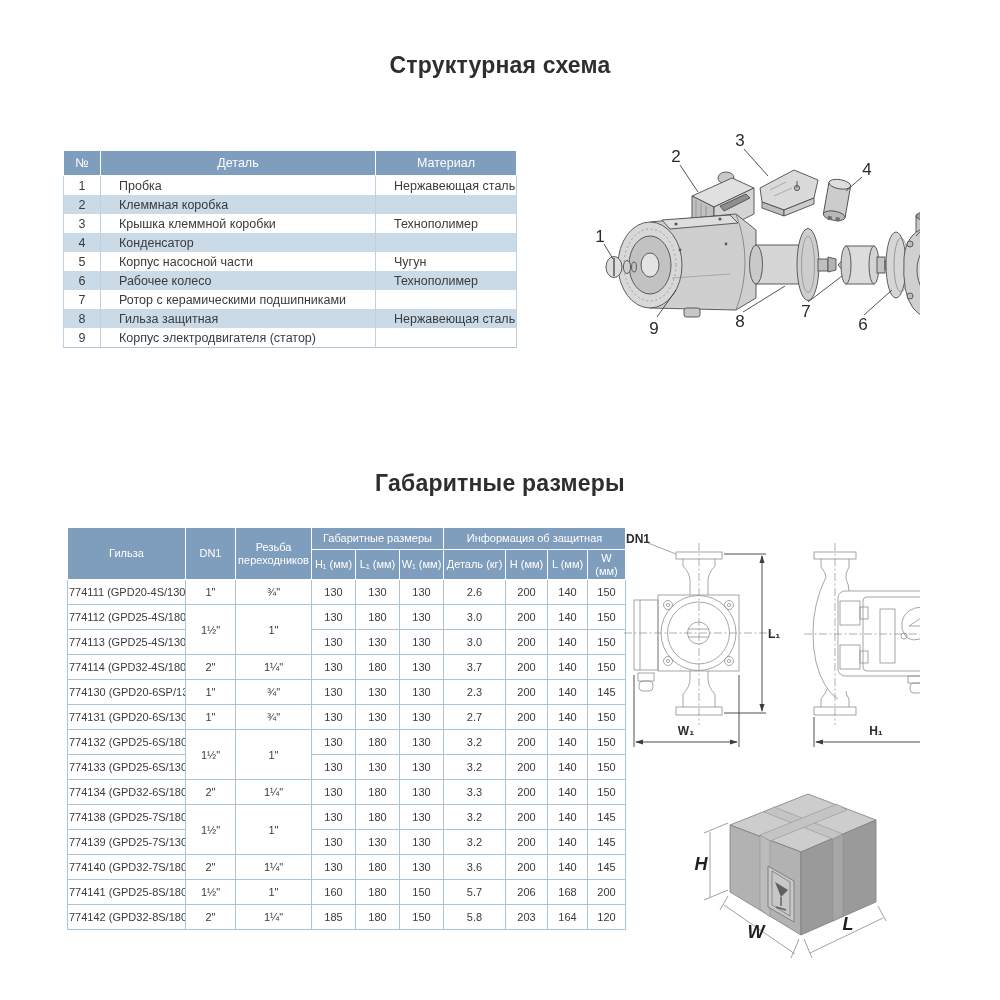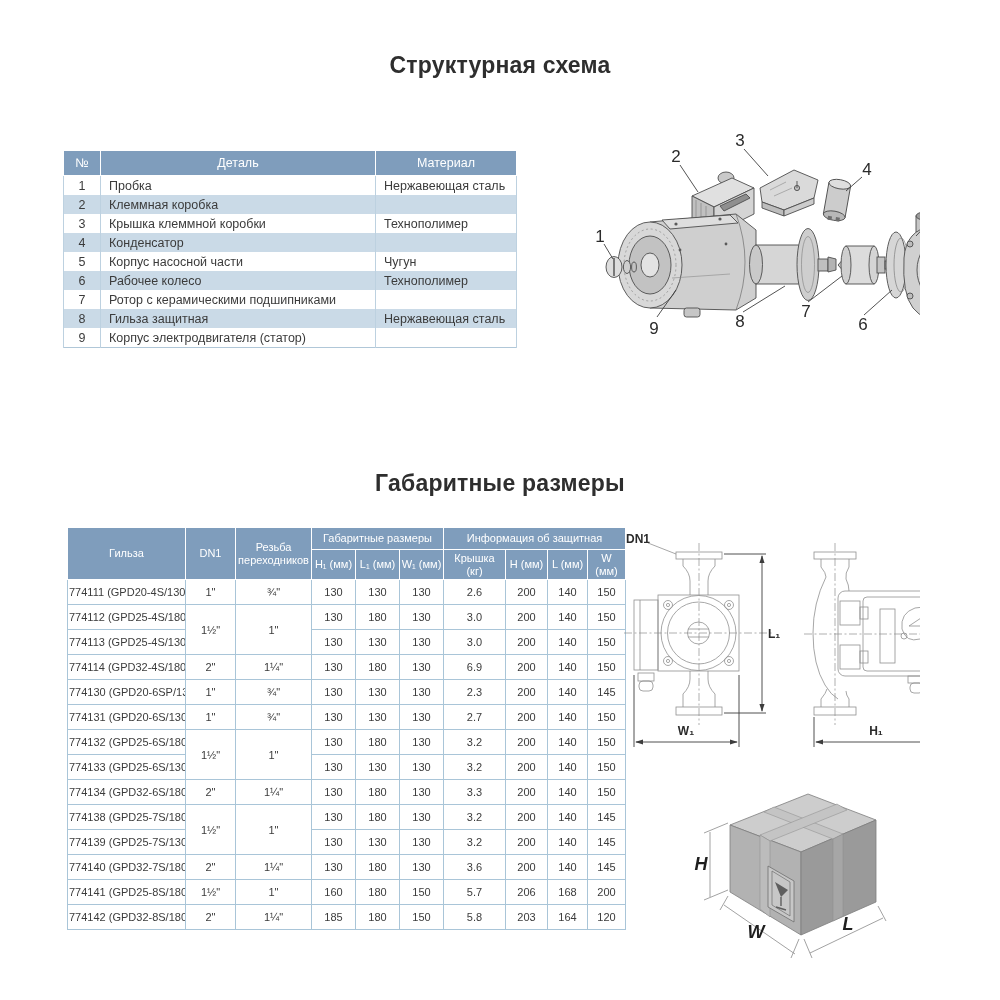--- a/index.html
+++ b/index.html
@@ -9,21 +9,21 @@
               font-size:23px;font-weight:600;color:#2e2e2e;letter-spacing:.2px;}
   #title-structural{top:52px;}
   #title-dimensions{top:470px;}
 
   
   table{border-collapse:collapse;table-layout:fixed;}
   .parts-table{position:absolute;left:63px;top:150px;width:453px;font-size:12.5px;
                border:1px solid #b0c7d8;}
   .parts-table th{background:#7f9dbc;color:#fff;font-weight:400;height:24px;
                   border:1px solid #fff;font-size:12.5px;padding:0 6px;}
-  .parts-table td{height:19px;padding:0 8px;border-left:1px solid #bdd1e0;
+  .parts-table td{height:19px;padding:0 18px;border-left:1px solid #bdd1e0;
                   border-right:1px solid #bdd1e0;background:#fff;overflow:hidden;white-space:nowrap;}
   .parts-table tr.alt td{background:#cadae7;}
   .parts-table .c-num{text-align:center;padding:0 2px;}
 
   
   .models-table{position:absolute;left:67px;top:527px;width:558px;font-size:11px;
                 border:1px solid #a9c5d8;}
   .models-table th{background:#7f9dbc;color:#fff;font-weight:400;border:1px solid #fff;
                    font-size:11px;line-height:1.15;padding:2px 1px;}
   .models-table thead tr:first-child th{height:17px;}
@@ -247,21 +247,21 @@
         <th rowspan="2">Гильза</th>
         <th rowspan="2">DN1</th>
         <th rowspan="2">Резьба переходников</th>
         <th colspan="3">Габаритные размеры</th>
         <th colspan="4">Информация об защитная</th>
       </tr>
       <tr>
         <th>H₁ (мм)</th>
         <th>L₁ (мм)</th>
         <th>W₁ (мм)</th>
-        <th>Крышка (кг)</th>
+        <th>Деталь (кг)</th>
         <th>H (мм)</th>
         <th>L (мм)</th>
         <th>W (мм)</th>
       </tr>
     </thead>
     <tbody>
         <tr>
           <td>774111 (GPD20-4S/130)</td>
           <td>1"</td>
           <td>¾"</td>
@@ -295,21 +295,21 @@
           <td>140</td>
           <td>150</td>
         </tr>
         <tr>
           <td>774114 (GPD32-4S/180)</td>
           <td>2"</td>
           <td>1¼"</td>
           <td>130</td>
           <td>180</td>
           <td>130</td>
-          <td>6.9</td>
+          <td>3.7</td>
           <td>200</td>
           <td>140</td>
           <td>150</td>
         </tr>
         <tr>
           <td>774130 (GPD20-6SP/130)</td>
           <td>1"</td>
           <td>¾"</td>
           <td>130</td>
           <td>130</td>

